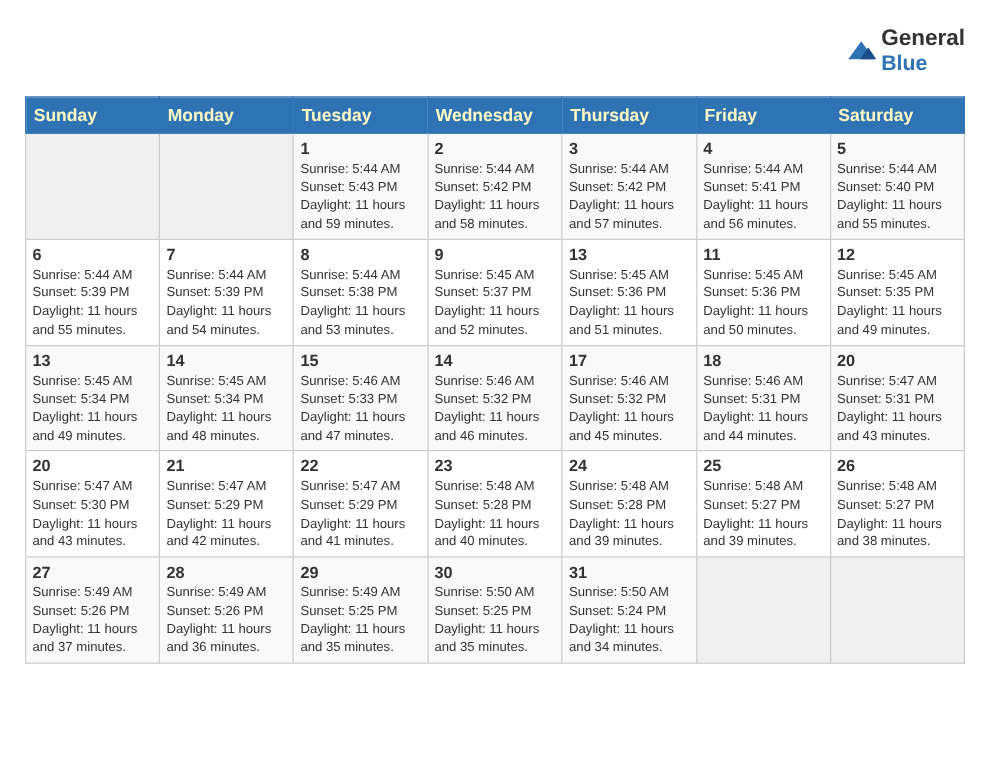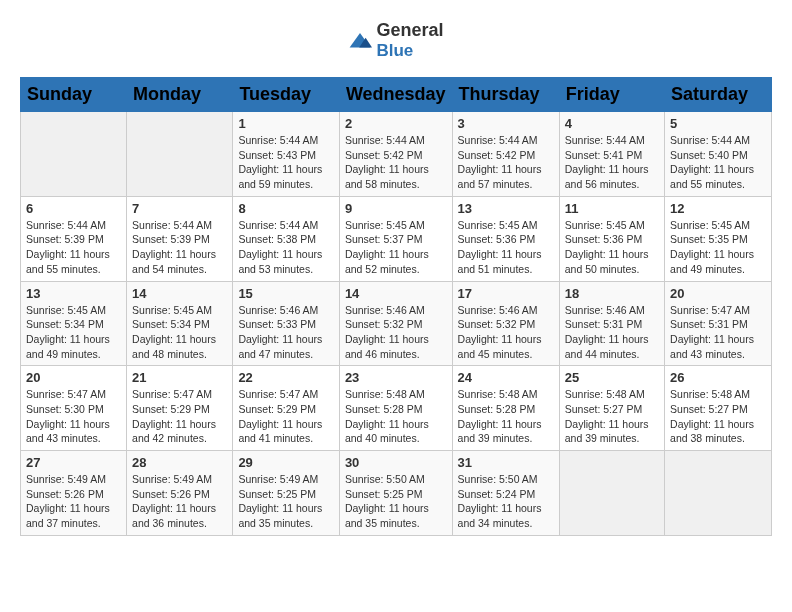--- a/index.html
+++ b/index.html
@@ -5,21 +5,21 @@
     * { box-sizing: border-box; margin: 0; padding: 0; }
     body {
       font-family: Arial, sans-serif;
       background: #fff;
       width: 792px;
       min-height: 612px;
       padding: 20px;
     }
     .header {
       display: flex;
-      justify-content: center;
+      justify-content: flex-end;
       align-items: flex-start;
       margin-bottom: 16px;
     }
     .logo {
       display: flex;
       align-items: center;
       gap: 4px;
     }
     .logo-icon {
       width: 24px;
@@ -38,24 +38,24 @@
       color: #555;
       margin-top: 2px;
     }
     .calendar {
       width: 100%;
       border-collapse: collapse;
       font-size: 11px;
     }
     .calendar th {
       background-color: #2e74b5;
-      color: #000000;
+      color: #fef9c3;
       text-align: left;
       padding: 6px 6px;
-      font-size: 18px;
+      font-size: 14px;
       font-weight: bold;
       border: 1px solid #2e74b5;
     }
     .calendar td {
       border: 1px solid #ccc;
       vertical-align: top;
       padding: 4px 5px;
       width: 108px;
       min-height: 80px;
       background: #fff;

